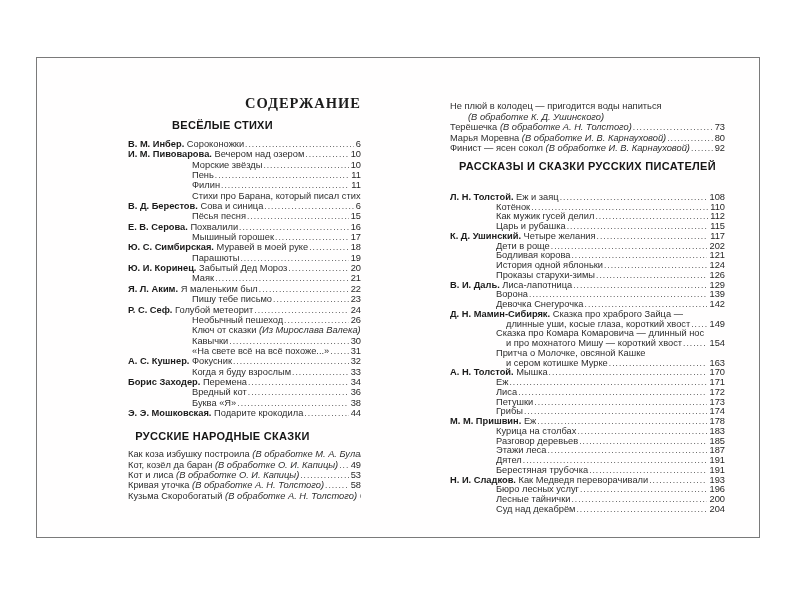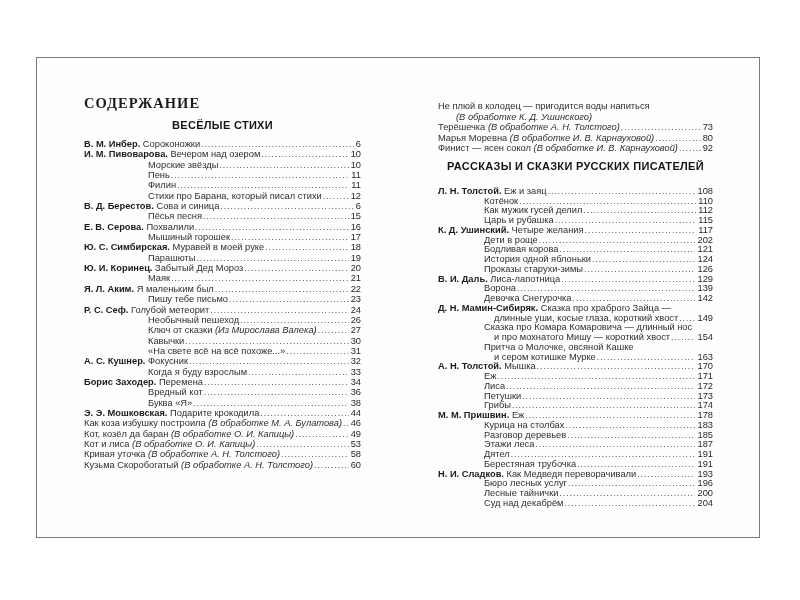--- a/index.html
+++ b/index.html
@@ -7,39 +7,39 @@
     width:800px;height:600px;position:relative;background:#ffffff;
     font-family:"Liberation Sans",sans-serif;color:#2e2e2e;
     -webkit-font-smoothing:antialiased;
   }
   .frame{
     position:absolute;left:36px;top:57px;width:724px;height:481px;
     border:1.5px solid #7a7a7a;background:#fffefe;box-sizing:border-box;
   }
   .col{position:absolute;}
   .col-left{left:84px;top:95px;width:277px;}
-  .col-right{left:438px;top:101px;width:275px;}
+  .col-right{left:450px;top:101px;width:275px;}
 
   .doc-title{
     font-family:"Liberation Serif",serif;font-weight:bold;
     font-size:14.5px;line-height:16px;letter-spacing:1px;
-    text-align:left;color:#1c1c1c;margin:0 0 8px 0;white-space:nowrap;
+    text-align:right;color:#1c1c1c;margin:0 0 8px 0;white-space:nowrap;
   }
   .heading{
     font-weight:bold;font-size:11px;line-height:12px;letter-spacing:.3px;
     text-align:center;color:#151515;margin:0 0 8px 0;white-space:nowrap;
   }
   .entries + .heading{margin-top:12px;margin-bottom:7px;}
-  .col-right .entries + .heading{margin-top:6px;margin-bottom:15px;}
+  .col-right .entries + .heading{margin-top:6px;margin-bottom:21px;}
 
   .line{
     display:flex;align-items:baseline;
     font-size:9.3px;white-space:nowrap;overflow:hidden;
   }
-  .col-left .line{height:10.35px;line-height:10.35px;}
+  .col-left .line{height:10.35px;line-height:10.35px;margin-left:44px;}
   .sec-folk-cont .line{height:10.6px;line-height:10.6px;}
   .sec-writers .line{height:9.75px;line-height:9.75px;}
 
   .line b{font-weight:bold;color:#1b1b1b;}
   .line i{font-style:italic;}
   .txt{flex:0 0 auto;}
   .leader{
     flex:1 1 auto;overflow:hidden;margin:0 2px 0 1px;
     letter-spacing:1px;color:#4a4a4a;font-size:8.5px;
   }
@@ -188,20 +188,21 @@
         <span class="txt"><span>Буква «Я»</span></span>
         <span class="leader">....................................................................................................................................................................................................................................................................</span>
         <span class="pg">38</span>
       </div>
       <div class="line ind0">
         <span class="txt"><b>Э. Э. Мошковская.</b> <span>Подарите крокодила</span></span>
         <span class="leader">....................................................................................................................................................................................................................................................................</span>
         <span class="pg">44</span>
       </div>
     </div>
+    <div class="heading">РУССКИЕ НАРОДНЫЕ СКАЗКИ</div>
     <div class="entries sec-folk">
       <div class="line ind0">
         <span class="txt"><span>Как коза избушку построила</span> <i>(В обработке М. А. Булатова)</i></span>
         <span class="leader">....................................................................................................................................................................................................................................................................</span>
         <span class="pg">46</span>
       </div>
       <div class="line ind0">
         <span class="txt"><span>Кот, козёл да баран</span> <i>(В обработке О. И. Капицы)</i></span>
         <span class="leader">....................................................................................................................................................................................................................................................................</span>
         <span class="pg">49</span>

